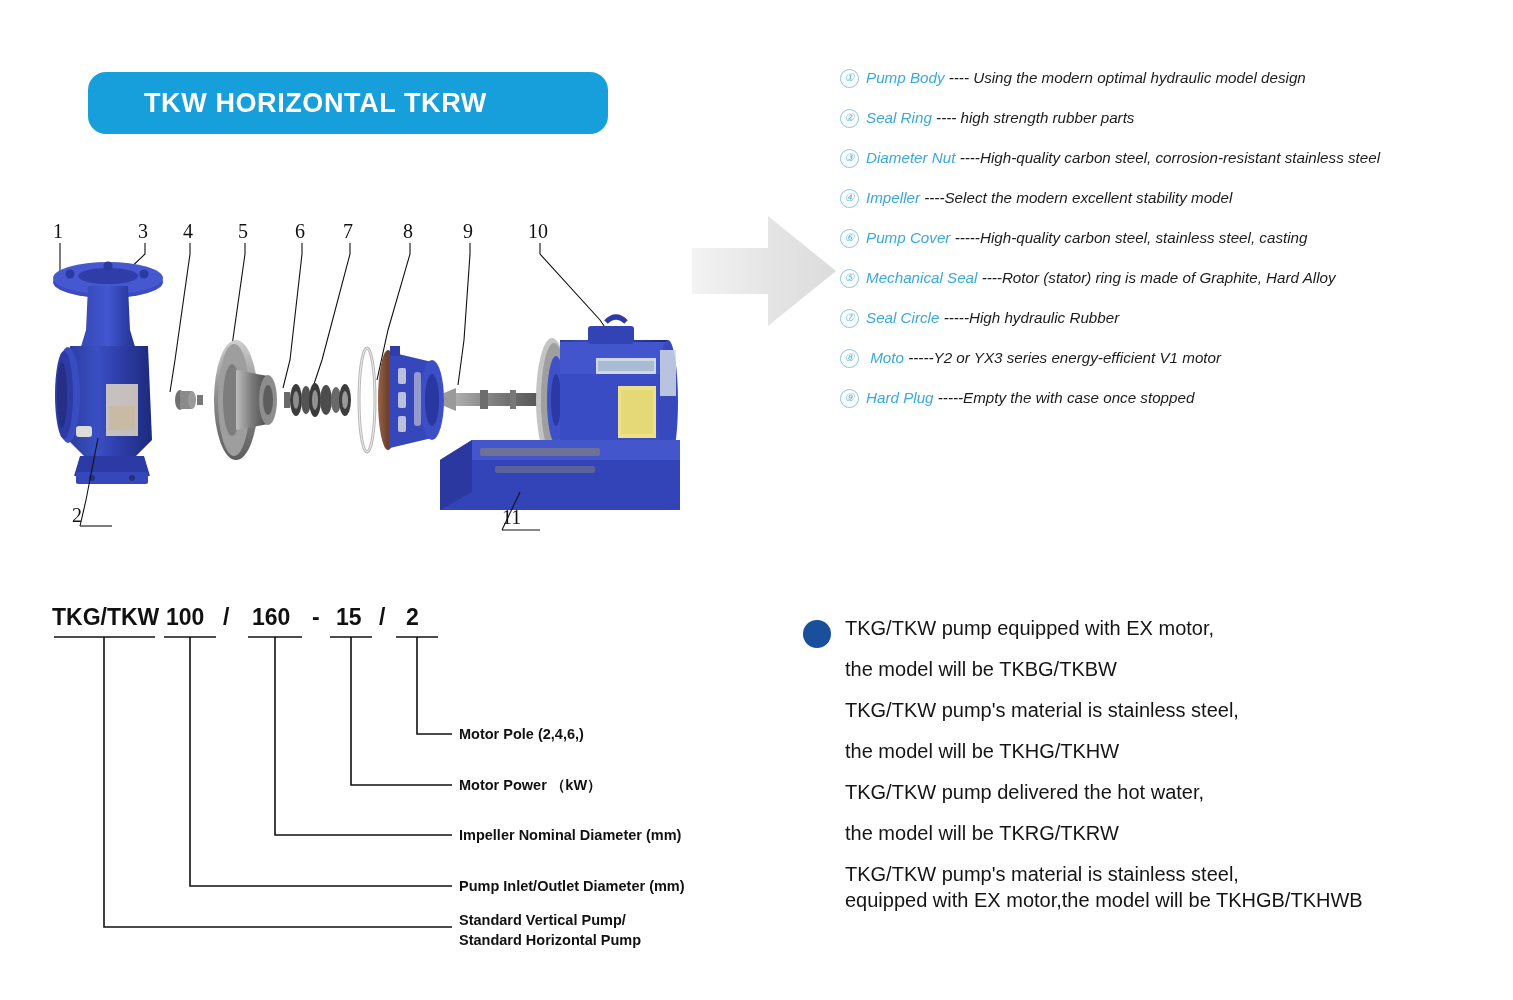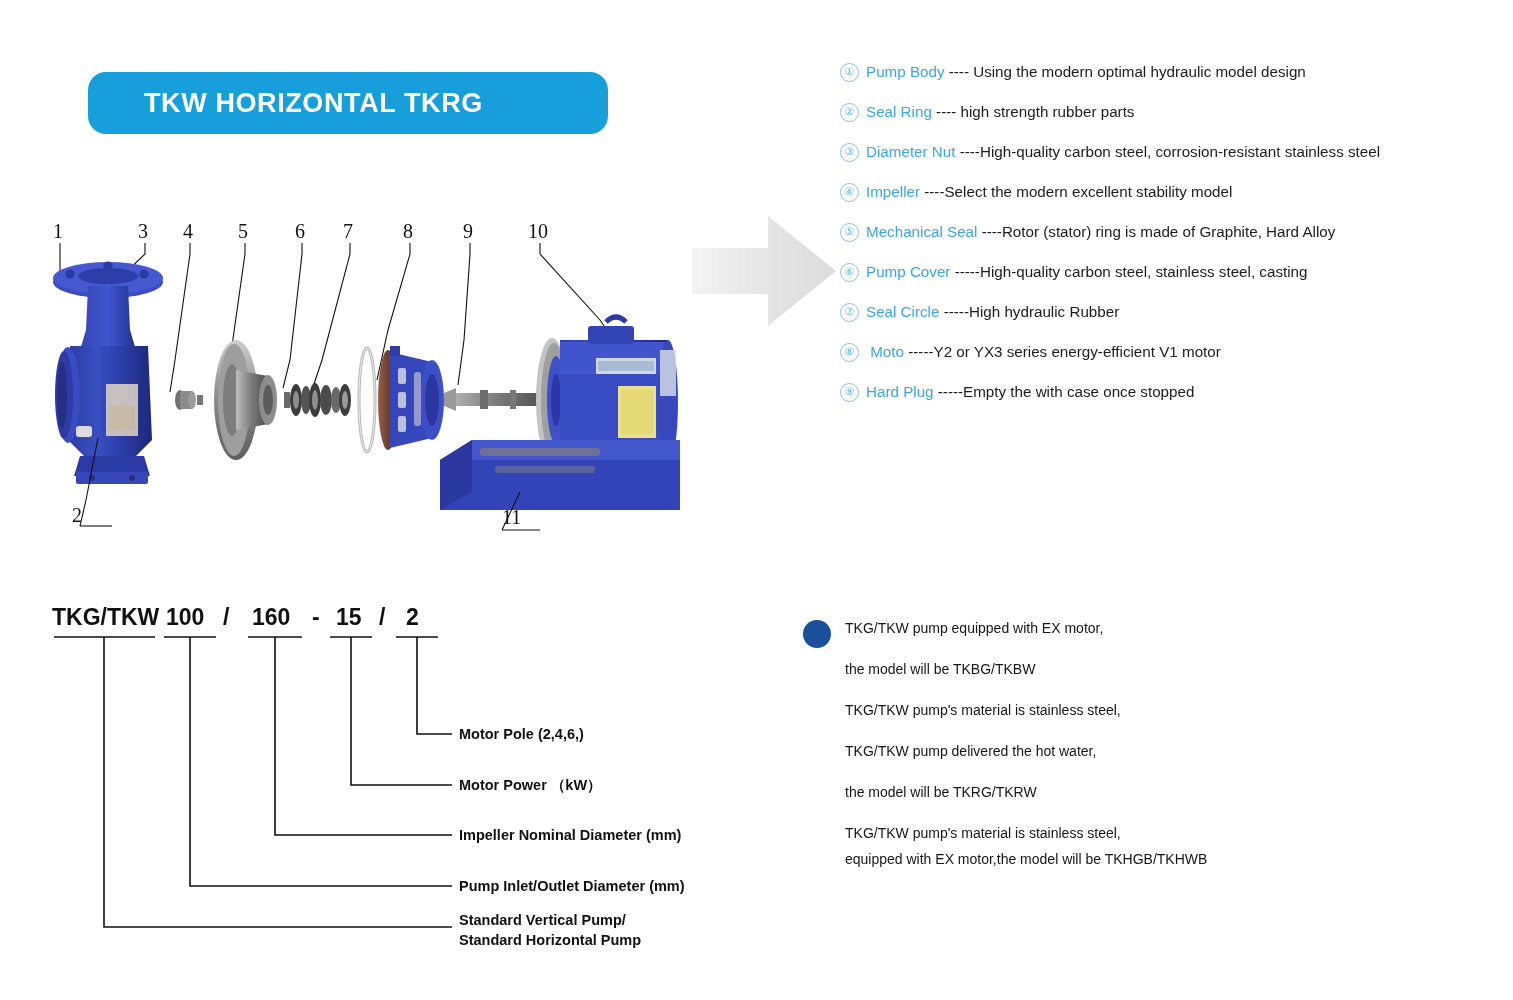--- a/index.html
+++ b/index.html
@@ -13,21 +13,21 @@
     margin-left:56px;}
 
   
   #pump-figure{position:absolute;left:40px;top:210px;width:640px;height:350px;}
   #pump-figure svg{display:block;}
 
   
   #flow-arrow{position:absolute;left:690px;top:212px;width:170px;height:118px;}
 
   
-  #legend{position:absolute;left:840px;top:62px;width:660px;}
+  #legend{position:absolute;left:840px;top:68px;width:660px;font-style:italic;}
   .leg-row{position:relative;min-height:40px;font-size:15.2px;line-height:19px;
            white-space:nowrap;}
   .leg-num{display:inline-block;width:17px;height:17px;line-height:15px;
     border:1px solid #7fc9e8;border-radius:50%;color:#5cb6e0;font-size:11px;
     text-align:center;vertical-align:2px;margin-right:7px;}
   .leg-num.wide{font-size:9px;letter-spacing:-1px;}
   .leg-name{color:#3aa8dd;}
   .leg-desc{color:#1c1c1c;}
   .leg-desc.blue{color:#3aa8dd;}
   .leg-wrap{white-space:normal;max-width:640px;line-height:23px;}
@@ -38,29 +38,29 @@
   #model-breakdown svg{display:block;}
   .code-txt{font-family:"Liberation Sans",sans-serif;font-size:23px;font-weight:bold;
     fill:#111;}
   .lbl-txt{font-family:"Liberation Sans",sans-serif;font-size:14.5px;font-weight:bold;
     fill:#111;}
 
   
   #notes{position:absolute;left:845px;top:618px;width:620px;}
   #notes-dot{position:absolute;left:803px;top:620px;width:28px;height:28px;
     border-radius:50%;background:#1a4f9c;}
-  .note-line{font-size:14px;line-height:20px;color:#151515;margin-bottom:21px;
+  .note-line{font-size:20px;line-height:20px;color:#151515;margin-bottom:21px;
     white-space:nowrap;}
   .note-line.tight{margin-bottom:6px;}
 </style>
 </head>
 <body>
 
 <div id="title-banner" style="background: rgb(23, 159, 220);">
-  <span class="t">TKW HORIZONTAL TKRG</span>
+  <span class="t">TKW HORIZONTAL TKRW</span>
 </div>
 
 <div id="pump-figure">
 <svg width="640" height="350" viewBox="0 0 640 350" xmlns="http://www.w3.org/2000/svg">
   <defs>
     <linearGradient id="blueBody" x1="0" y1="0" x2="1" y2="0">
       <stop offset="0%" stop-color="#2b3d9e"></stop>
           <stop offset="35%" stop-color="#3a4fc4"></stop>
       <stop offset="70%" stop-color="#2a39a0"></stop>
           <stop offset="100%" stop-color="#1d2a7a"></stop>
@@ -266,25 +266,25 @@
 
   <div class="leg-row">
     <span class="leg-num">③</span><span class="leg-name">Diameter Nut</span><span class="leg-desc"> ----</span><span class="leg-desc">High-quality carbon steel, corrosion-resistant stainless steel</span>
   </div>
 
   <div class="leg-row">
     <span class="leg-num">④</span><span class="leg-name">Impeller</span><span class="leg-desc"> ----</span><span class="leg-desc">Select the modern excellent stability model</span>
   </div>
 
   <div class="leg-row">
+    <span class="leg-num">⑥</span><span class="leg-name">Pump Cover</span><span class="leg-desc"> -----</span><span class="leg-desc">High-quality carbon steel, stainless steel, casting</span>
+  </div>
+
+  <div class="leg-row">
     <span class="leg-num">⑤</span><span class="leg-name">Mechanical Seal</span><span class="leg-desc"> ----</span><span class="leg-desc">Rotor (stator) ring is made of Graphite, Hard Alloy</span>
-  </div>
-
-  <div class="leg-row">
-    <span class="leg-num">⑥</span><span class="leg-name">Pump Cover</span><span class="leg-desc"> -----</span><span class="leg-desc">High-quality carbon steel, stainless steel, casting</span>
   </div>
 
   <div class="leg-row">
     <span class="leg-num">⑦</span><span class="leg-name">Seal Circle</span><span class="leg-desc"> -----</span><span class="leg-desc">High hydraulic Rubber</span>
   </div>
 
   <div class="leg-row">
     <span class="leg-num">⑧</span><span class="leg-name"> Moto</span><span class="leg-desc"> -----</span><span class="leg-desc">Y2 or YX3 series energy-efficient V1 motor</span>
   </div>
 
@@ -335,17 +335,18 @@
   <text class="lbl-txt" x="419" y="330">Standard Vertical Pump/</text>
   <text class="lbl-txt" x="419" y="350">Standard  Horizontal Pump</text>
 </svg>
 </div>
 
 <div id="notes-dot" style="background: rgb(26, 79, 156);"></div>
 <div id="notes">
   <div class="note-line"><span>TKG/TKW pump equipped with EX motor,</span></div>
   <div class="note-line"><span>the model will be TKBG/TKBW</span></div>
   <div class="note-line"><span>TKG/TKW pump's material is stainless steel,</span></div>
+  <div class="note-line"><span>the model will be TKHG/TKHW</span></div>
   <div class="note-line"><span>TKG/TKW pump delivered the hot water,</span></div>
   <div class="note-line"><span>the model will be TKRG/TKRW</span></div>
   <div class="note-line tight"><span>TKG/TKW pump's material is stainless steel,</span></div>
   <div class="note-line"><span>equipped with EX motor,the model will be TKHGB/TKHWB</span></div>
 </div>
 
 </body></html>

